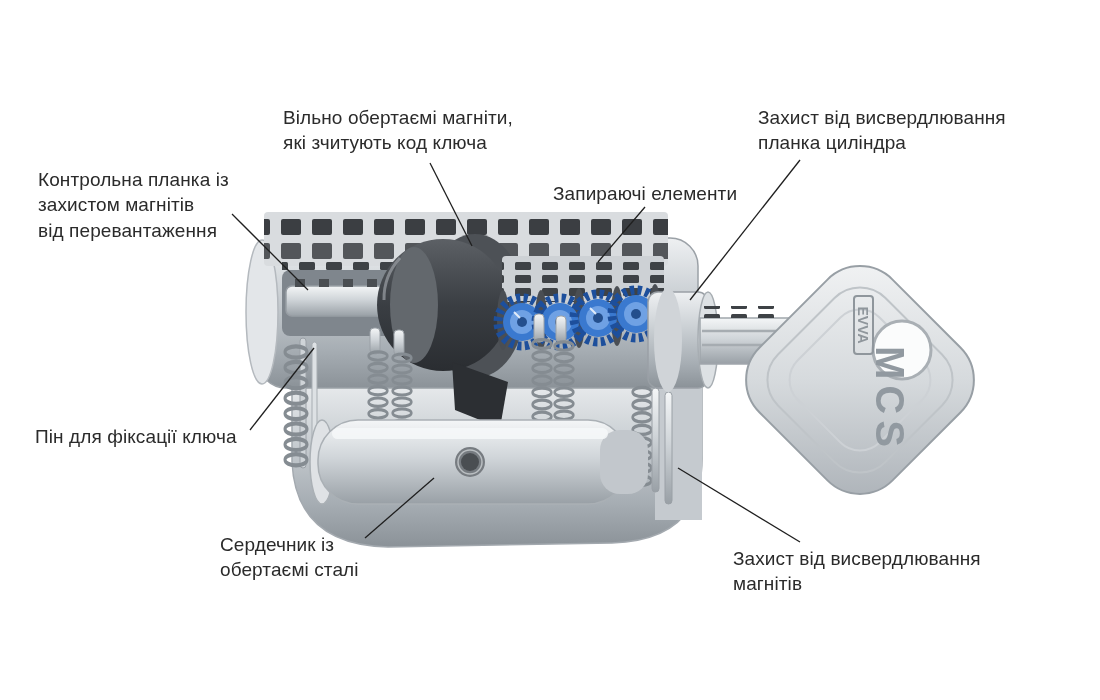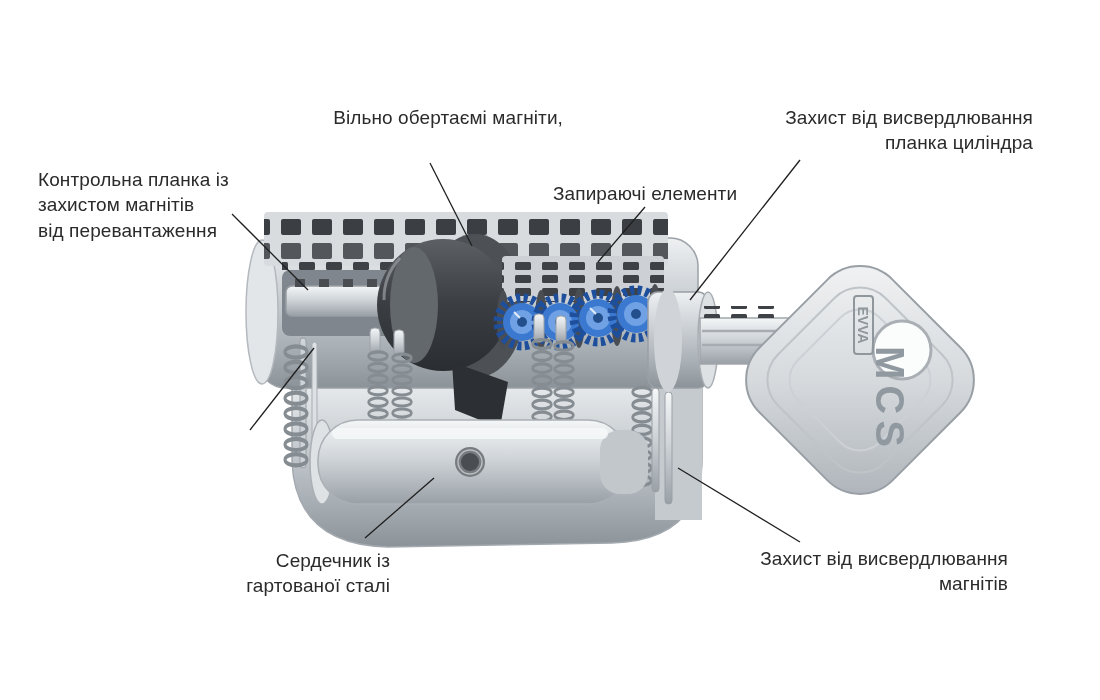--- a/index.html
+++ b/index.html
@@ -11,21 +11,21 @@
     font-family:"Liberation Sans", sans-serif;
   }
   .scene{position:absolute;left:0;top:0;}
   .label{
     position:absolute;
     font-size:19px;
     line-height:1.33;
     color:#2b2b2b;
     letter-spacing:0.1px;
   }
-  .label.center{text-align:right;}
+  .label.center{text-align:left;}
 </style>
 </head>
 <body>
 
 <div class="canvas">
 
   <svg class="scene" width="1100" height="700" viewBox="0 0 1100 700">
     <defs>
       <linearGradient id="mV" x1="0" y1="0" x2="0" y2="1">
         <stop offset="0" stop-color="#eef0f2"></stop>
@@ -212,41 +212,45 @@
       <line x1="232" y1="214" x2="308" y2="290"></line>
       <line x1="645" y1="207" x2="598" y2="262"></line>
       <line x1="250" y1="430" x2="314" y2="348"></line>
       <line x1="365" y1="538" x2="434" y2="478"></line>
       <line x1="800" y1="542" x2="678" y2="468"></line>
     </g>
   </svg>
 
   <div class="label center" style="left:283px;top:105px;width:280px">
     <span>Вільно обертаємі магніти,</span><br>
+    <span>які зчитують код ключа</span>
   </div>
 
   <div class="label center" style="left:758px;top:105px;width:275px">
     <span>Захист від висвердлювання</span><br>
     <span>планка циліндра</span>
   </div>
 
   <div class="label" style="left:553px;top:181px;width:220px">
     <span>Запираючі елементи</span>
   </div>
 
   <div class="label" style="left:38px;top:167px;width:215px">
     <span>Контрольна планка із</span><br>
     <span>захистом магнітів</span><br>
     <span>від перевантаження</span>
   </div>
 
-
-  <div class="label center" style="left:220px;top:548px;width:170px">
+  <div class="label" style="left:35px;top:424px;width:225px">
+    <span>Пін для фіксації ключа</span>
+  </div>
+
+  <div class="label center" style="left:220px;top:532px;width:170px">
     <span>Сердечник із</span><br>
-    <span>гартованої сталі</span>
+    <span>обертаємі сталі</span>
   </div>
 
   <div class="label center" style="left:733px;top:546px;width:275px">
     <span>Захист від висвердлювання</span><br>
     <span>магнітів</span>
   </div>
 
 </div>
 
 </body></html>

